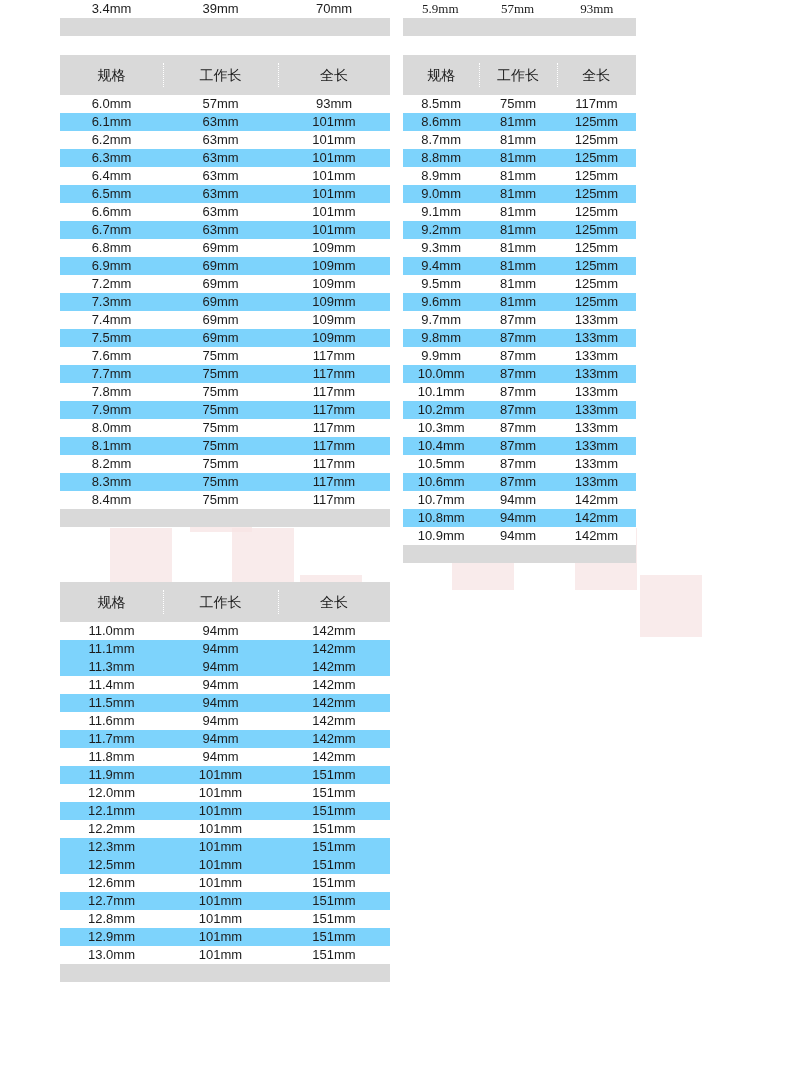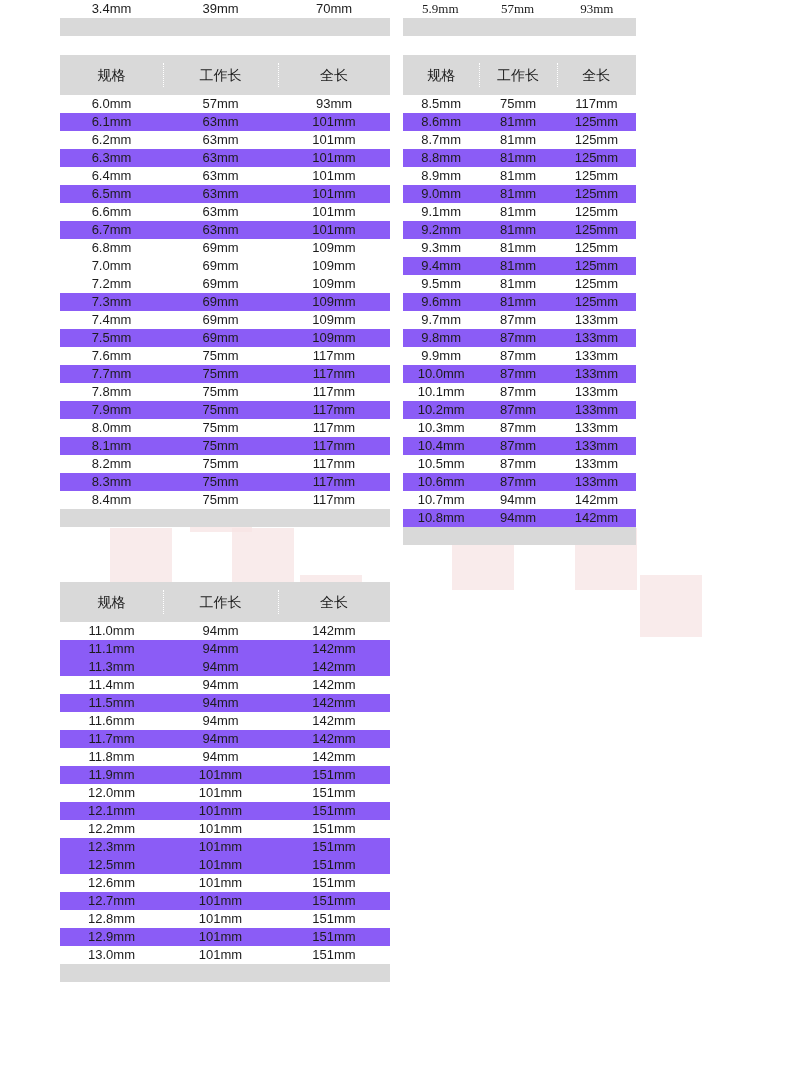--- a/index.html
+++ b/index.html
@@ -60,21 +60,21 @@
   .hdr-row th + th::before {
     content: "";
     position: absolute;
     left: 0;
     top: 8px;
     bottom: 8px;
     width: 1px;
     border-left: 1px dotted #ffffff;
   }
   .alt {
-    background: #8b5cf6;
+    background: #7dd3fc;
     margin-left: 12px;
   }
   .plain {
     background: #ffffff;
   }
   .spacer-row td {
     height: 18px;
     background: #d9d9d9;
   }
   .c0 { width: 103px; }
@@ -193,22 +193,22 @@
         <tr class="alt">
           <td>6.7mm</td>
           <td>63mm</td>
           <td>101mm</td>
         </tr>
         <tr class="plain">
           <td>6.8mm</td>
           <td>69mm</td>
           <td>109mm</td>
         </tr>
-        <tr class="plain">
-          <td>7.0mm</td>
+        <tr class="alt">
+          <td>6.9mm</td>
           <td>69mm</td>
           <td>109mm</td>
         </tr>
         <tr class="plain">
           <td>7.2mm</td>
           <td>69mm</td>
           <td>109mm</td>
         </tr>
         <tr class="alt">
           <td>7.3mm</td>
@@ -404,20 +404,25 @@
         <tr class="plain">
           <td>10.7mm</td>
           <td>94mm</td>
           <td>142mm</td>
         </tr>
         <tr class="alt">
           <td>10.8mm</td>
           <td>94mm</td>
           <td>142mm</td>
         </tr>
+        <tr class="plain">
+          <td>10.9mm</td>
+          <td>94mm</td>
+          <td>142mm</td>
+        </tr>
         <tr class="spacer-row">
           <td>&nbsp;</td>
           <td>&nbsp;</td>
           <td>&nbsp;</td>
         </tr>
       </tbody>
     </table>
   <table class="tbl" id="table-bottom">
       <colgroup>
         <col class="c0">

